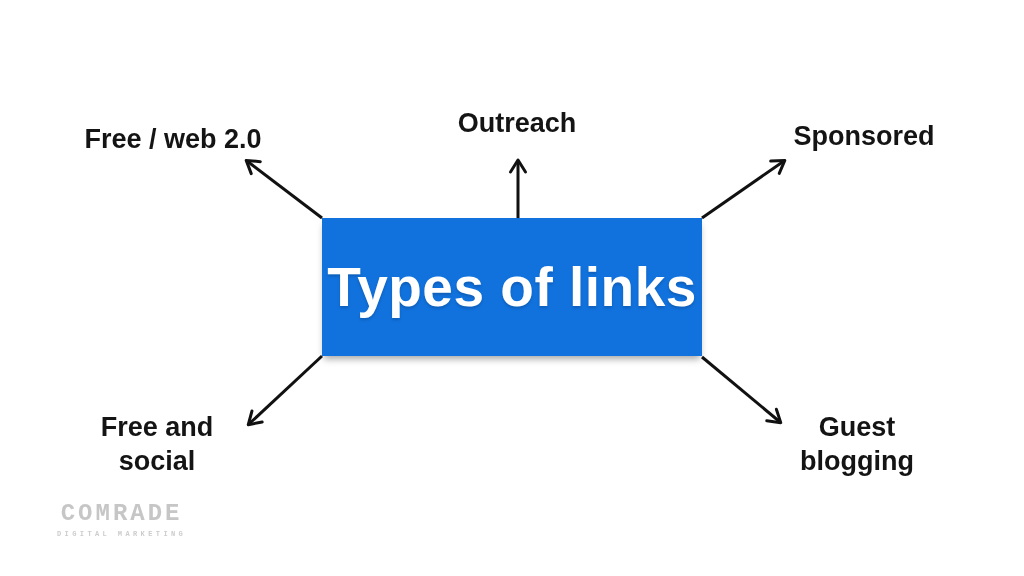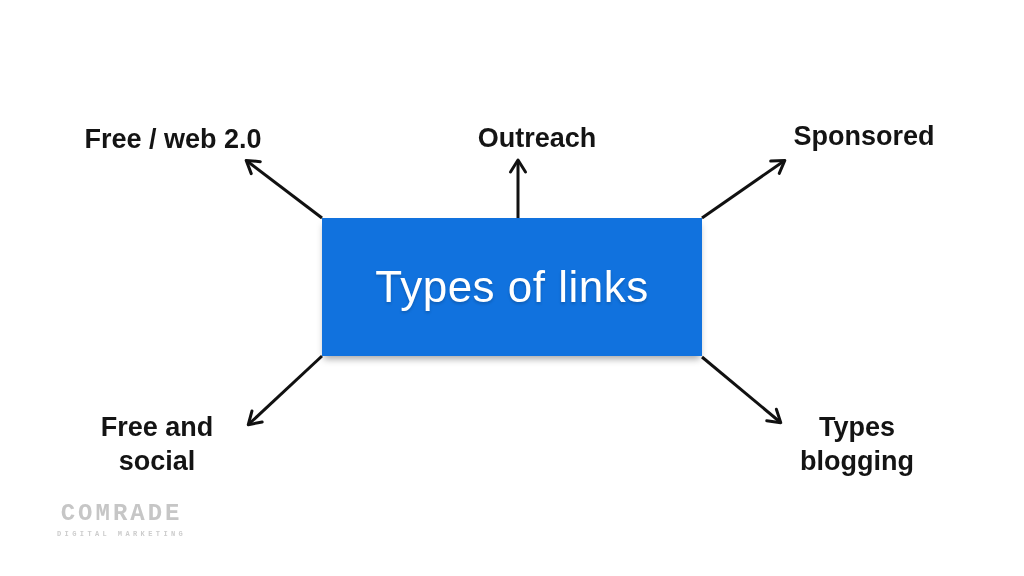--- a/index.html
+++ b/index.html
@@ -29,42 +29,42 @@
     width: 380px;
     height: 138px;
     background: #1172DE;
     color: #ffffff;
     display: flex;
     align-items: center;
     justify-content: center;
     box-shadow: 0 5px 7px -2px rgba(0,0,0,0.35);
   }
   .center-node .title {
-    font-size: 44px;
-    font-weight: 400;
+    font-size: 55px;
+    font-weight: 700;
     letter-spacing: 0.5px;
     text-shadow: 0 2px 3px rgba(0,0,0,0.18);
     white-space: nowrap;
   }
   .branch-label {
     position: absolute;
     transform: translateX(-50%);
     color: #141414;
     font-size: 27px;
     font-weight: 700;
     line-height: 34px;
     text-align: center;
     white-space: nowrap;
   }
   .branch-label.wrap {
     white-space: normal;
     width: 182px;
   }
   .label-free      { left: 173px; top: 122px; }
-  .label-outreach  { left: 517px; top: 121px; margin-left: 20px; }
+  .label-outreach  { left: 517px; top: 106px; }
   .label-sponsored { left: 864px; top: 119px; }
   .label-forum     { left: 157px; top: 410px; }
   .label-guest     { left: 857px; top: 410px; }
   .logo {
     position: absolute;
     left: 57px;
     top: 502px;
     text-align: center;
     user-select: none;
     font-family: Liberation Mono, monospace;
@@ -107,20 +107,20 @@
   </div>
 
   <div class="branch-label label-free">Free / web 2.0</div>
 
   <div class="branch-label label-outreach">Outreach</div>
 
   <div class="branch-label label-sponsored">Sponsored</div>
 
   <div class="branch-label wrap label-forum">Free and social</div>
 
-  <div class="branch-label wrap label-guest">Types blogging</div>
+  <div class="branch-label wrap label-guest">Guest blogging</div>
 
   <div class="logo">
     <div class="logo-name">COMRADE</div>
     <div class="logo-tagline">DIGITAL MARKETING</div>
   </div>
 
 </div>
 
 </body></html>

